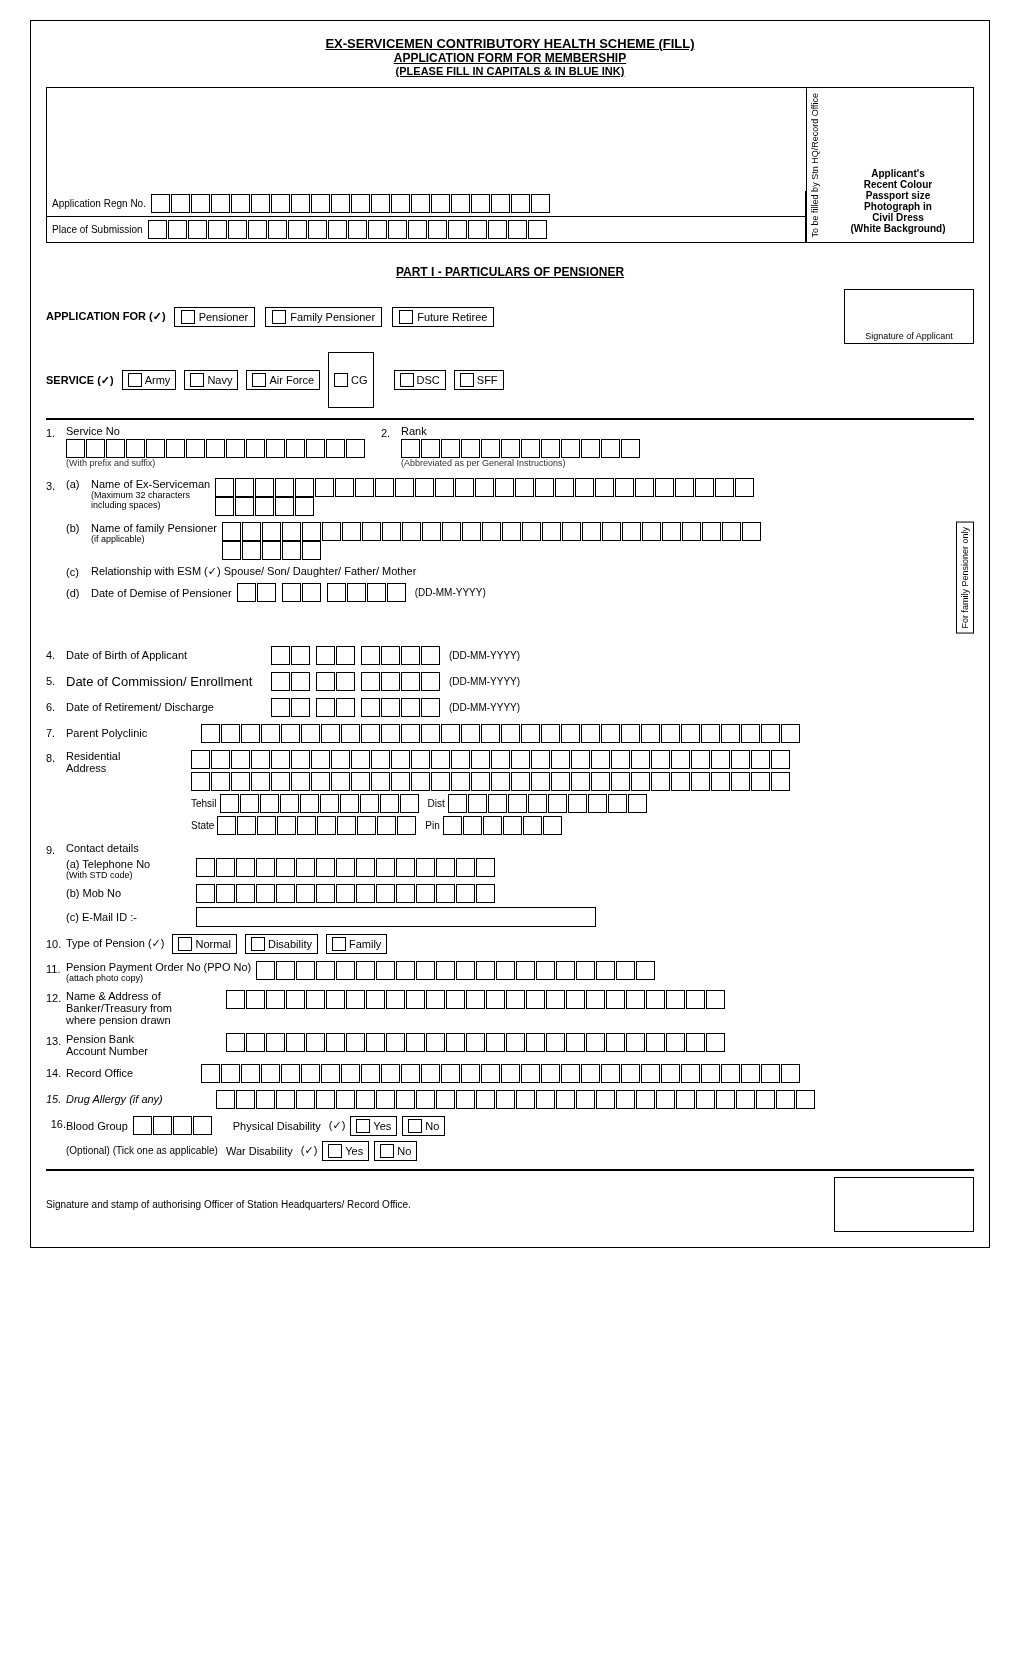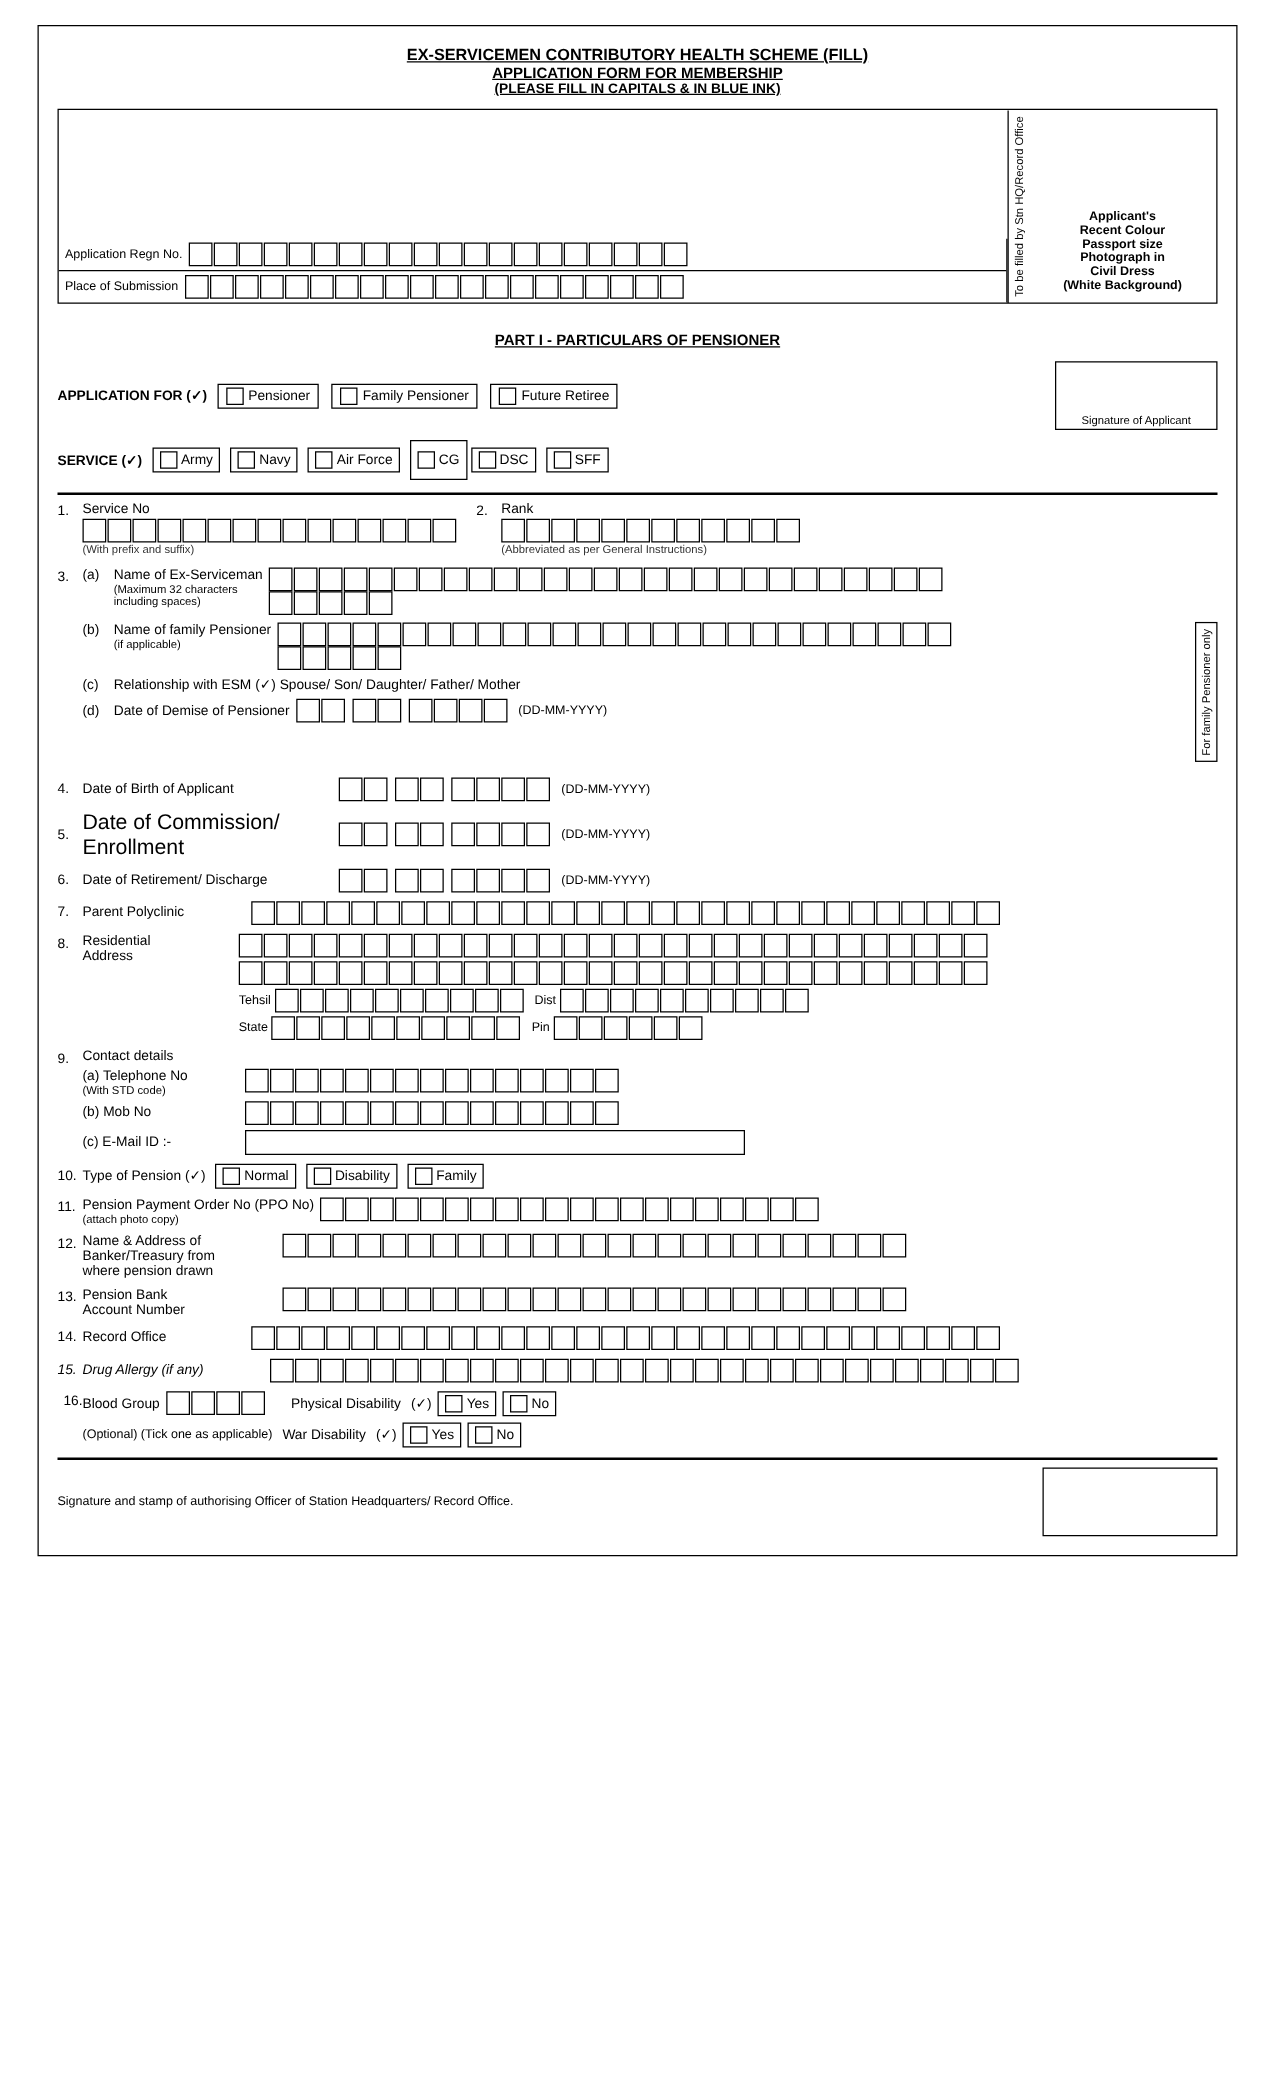--- a/index.html
+++ b/index.html
@@ -163,21 +163,21 @@
       <span>Army</span>
     </div>
     <div style="display:flex; align-items:center; margin-right:8px; border:1px solid #000; padding:2px 5px;">
       <div style="width:14px; height:14px; border:1px solid #000; margin-right:3px;"></div>
       <span>Navy</span>
     </div>
     <div style="display:flex; align-items:center; margin-right:8px; border:1px solid #000; padding:2px 5px;">
       <div style="width:14px; height:14px; border:1px solid #000; margin-right:3px;"></div>
       <span>Air Force</span>
     </div>
-    <div style="display:flex; align-items:center; margin-right:3px; border:1px solid #000; padding:8px 5px;">
+    <div style="display:flex; align-items:center; margin-right:20px; border:1px solid #000; padding:20px 5px;">
       <div style="width:14px; height:14px; border:1px solid #000; margin-right:3px;"></div>
       <span>CG</span>
     </div>
     <div style="display:flex; align-items:center; margin-right:8px; border:1px solid #000; padding:2px 5px;">
       <div style="width:14px; height:14px; border:1px solid #000; margin-right:3px;"></div>
       <span>DSC</span>
     </div>
     <div style="display:flex; align-items:center; border:1px solid #000; padding:2px 5px;">
       <div style="width:14px; height:14px; border:1px solid #000; margin-right:3px;"></div>
       <span>SFF</span>
@@ -366,21 +366,21 @@
         <div class="field-cell"></div>
         <div class="field-cell"></div>
         <div class="field-cell"></div>
         <div class="field-cell"></div>
     </div>
     <div style="font-size:10px; margin-left:8px;">(DD-MM-YYYY)</div>
   </div>
 
   <div style="display:flex; align-items:center; margin-bottom:7px;">
     <div style="width:20px; font-size:11px;">5.</div>
-    <div style="font-size:17px; margin-right:5px; width:200px;">Date of Commission/ Enrollment</div>
+    <div style="font-size:13px; margin-right:5px; width:200px;">Date of Commission/ Enrollment</div>
     <div style="display:flex;">
       <div class="field-cell"></div>
         <div class="field-cell"></div>
         <div style="width:5px;"></div>
         <div class="field-cell"></div>
         <div class="field-cell"></div>
         <div style="width:5px;"></div>
         <div class="field-cell"></div>
         <div class="field-cell"></div>
         <div class="field-cell"></div>

